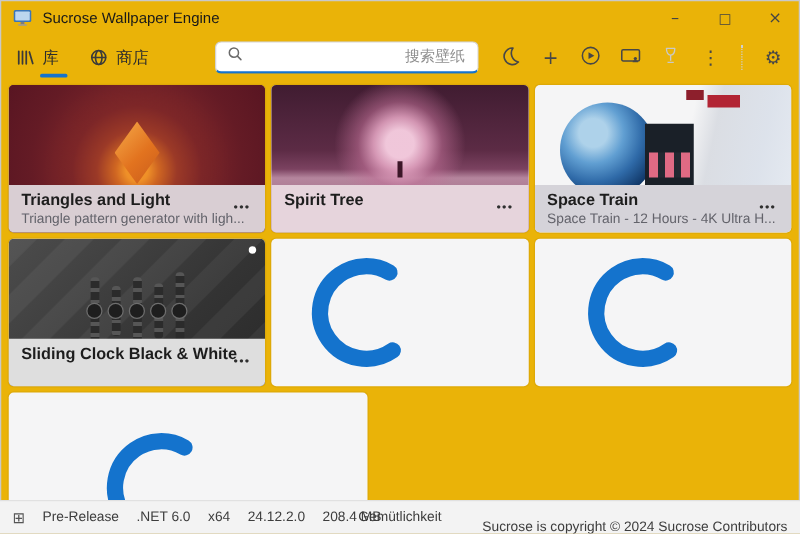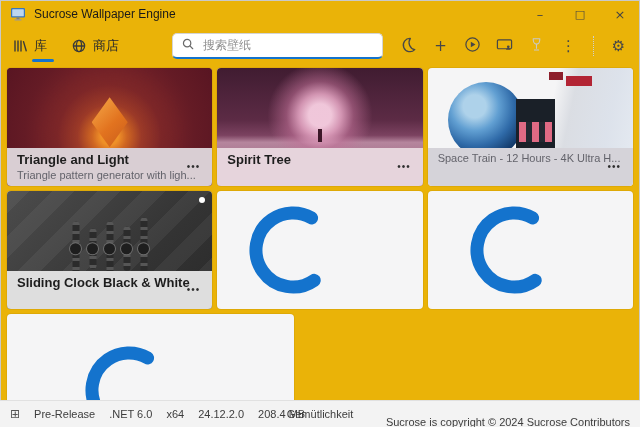--- a/index.html
+++ b/index.html
@@ -24,21 +24,21 @@
   .tab{position:relative;display:flex;align-items:center;gap:6px;font-size:13px;color:#2c2c2c;
     height:34px;cursor:default;}
   .tab .t-icon{width:16px;height:16px;display:inline-flex;color:#3a3a3a;}
   .tab .underline{position:absolute;left:20px;bottom:1px;width:22px;height:3px;border-radius:2px;
     background:var(--accent);}
   .search{position:absolute;left:172px;top:5px;width:211px;height:26px;background:#fff;
     border:1px solid #d4d4d4;border-bottom:2px solid var(--accent);border-radius:5px;
     display:flex;align-items:center;padding:0 8px;gap:6px;}
   .search svg{flex:0 0 auto;}
   .search input{border:0;outline:0;flex:1;font-size:12px;color:#333;background:transparent;
-    font-family:Liberation Mono, monospace;}
+    font-family:Liberation Mono, monospace;text-align:right;}
   .search input::placeholder{color:#8f8f8f;}
   .actions{margin-left:auto;display:flex;align-items:center;gap:13px;}
   .act-btn{width:19px;height:22px;border:0;background:transparent;padding:0;color:#474747;
     display:flex;align-items:center;justify-content:center;font-size:15px;cursor:default;}
   .act-btn.disabled{color:#c9c9c9;}
   .act-btn .glyph{font-family:"DejaVu Sans",sans-serif;}
   .act-sep{width:1px;height:20px;border-left:1px dotted #cfcfcf;margin:0 2px;}
   
   .content{height:336px;overflow:hidden;padding:4px 7px 0 7px;}
   .grid{display:grid;grid-template-columns:repeat(3,1fr);grid-auto-rows:118px;gap:5px;}
@@ -216,21 +216,21 @@
   </div>
 
   <div class="content">
     <div class="grid">
 
       <div class="card">
         <div class="card-img img-triangles">
           <div class="diamond"></div>
         </div>
         <div class="card-footer" style="background:#d9ced3">
-          <div class="card-title">Triangle and Light</div>
+          <div class="card-title">Triangles and Light</div>
           <div class="card-desc">Triangle pattern generator with ligh...</div>
           <button class="card-more">
             <span>•••</span>
           </button>
         </div>
       </div>
 
       <div class="card">
         <div class="card-img img-spirit">
           <div class="trunk"></div>
@@ -244,20 +244,21 @@
       </div>
 
       <div class="card">
         <div class="card-img img-space">
           <div class="earth"></div>
           <div class="train"></div>
           <div class="sign1"></div>
           <div class="sign2"></div>
         </div>
         <div class="card-footer" style="background:#d5d3d9">
+          <div class="card-title">Space Train</div>
           <div class="card-desc">Space Train - 12 Hours - 4K Ultra H...</div>
           <button class="card-more">
             <span>•••</span>
           </button>
         </div>
       </div>
 
       <div class="card">
         <div class="card-img img-clock">
           <div class="clock-bars">

